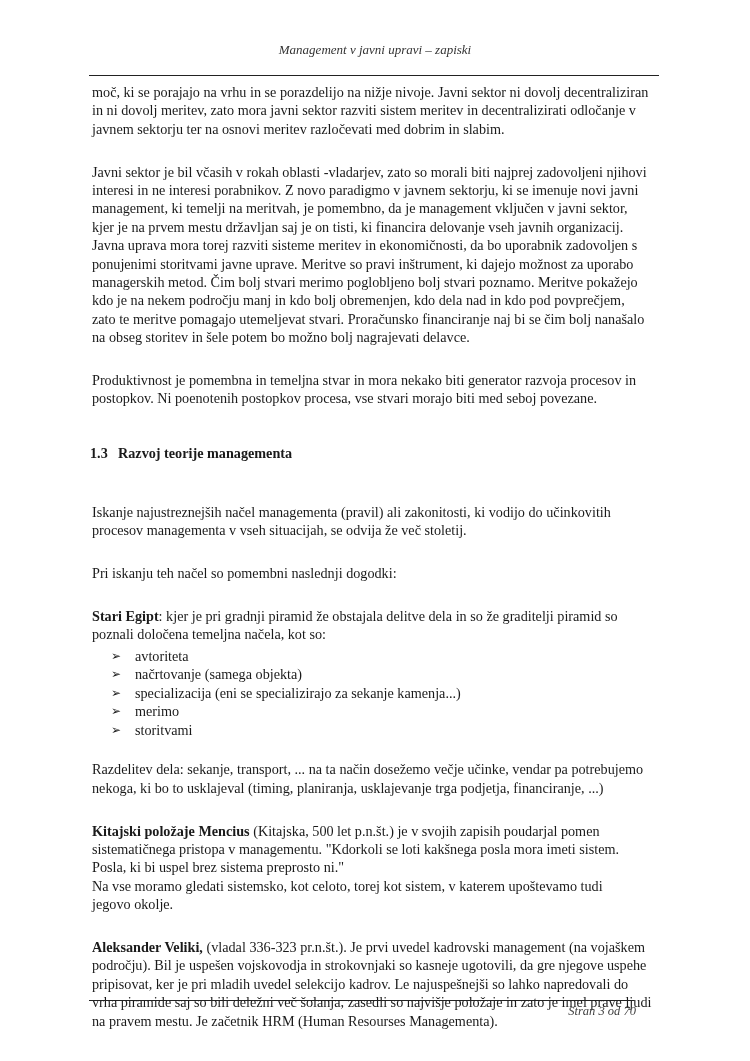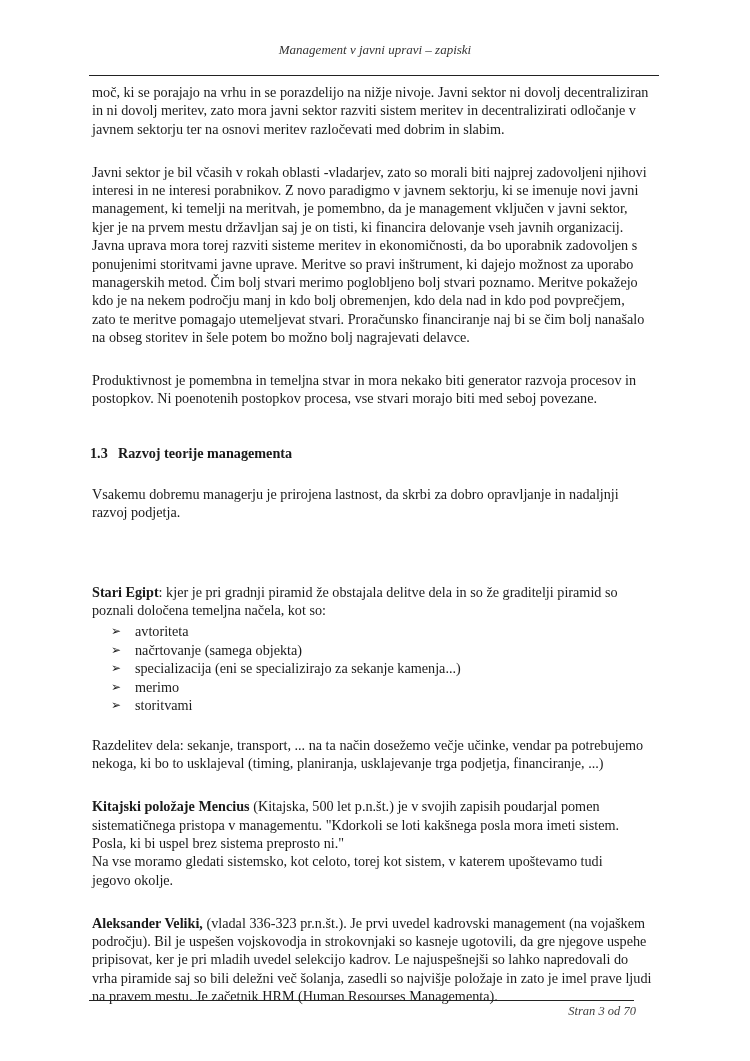--- a/index.html
+++ b/index.html
@@ -124,26 +124,27 @@
 
     <p>Produktivnost je pomembna in temeljna stvar in mora nekako biti generator razvoja procesov in
 postopkov. Ni poenotenih postopkov procesa, vse stvari morajo biti med seboj povezane.</p>
     <div class="gap-lg"></div>
 
     <h2 class="section-heading">
       <span class="num">1.3</span><span>Razvoj teorije managementa</span>
     </h2>
     <div class="gap"></div>
 
-    <p>Vsakemu dobremu managerju je prirojena lastnost, da skrbi za dobro opravljanje in nadaljnji
-razvoj podjetja.</p>
     <div class="gap"></div>
 
+    <p>Iskanje najustreznejših načel managementa (pravil) ali zakonitosti, ki vodijo do učinkovitih
+procesov managementa v vseh situacijah, se odvija že več stoletij.</p>
     <div class="gap"></div>
 
+    <p>Pri iskanju teh načel so pomembni naslednji dogodki:</p>
     <div class="gap"></div>
 
     <p><span class="bold">Stari Egipt</span><span>: kjer je pri gradnji piramid že obstajala delitve dela in so že graditelji piramid so
 poznali določena temeljna načela, kot so:</span></p>
     <ul class="bullets">
       <li><span class="bullet">➢</span><span>avtoriteta</span></li>
       <li><span class="bullet">➢</span><span>načrtovanje (samega objekta)</span></li>
       <li><span class="bullet">➢</span><span>specializacija (eni se specializirajo za sekanje kamenja...)</span></li>
       <li><span class="bullet">➢</span><span>merimo</span></li>
       <li><span class="bullet">➢</span><span>storitvami</span></li>

